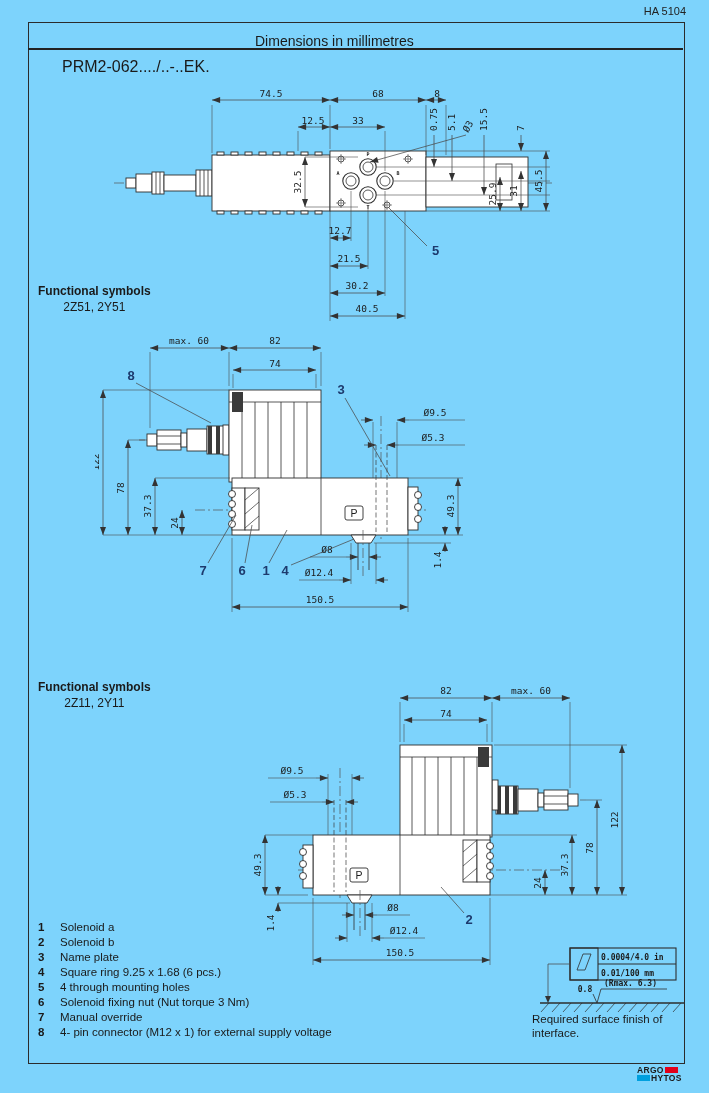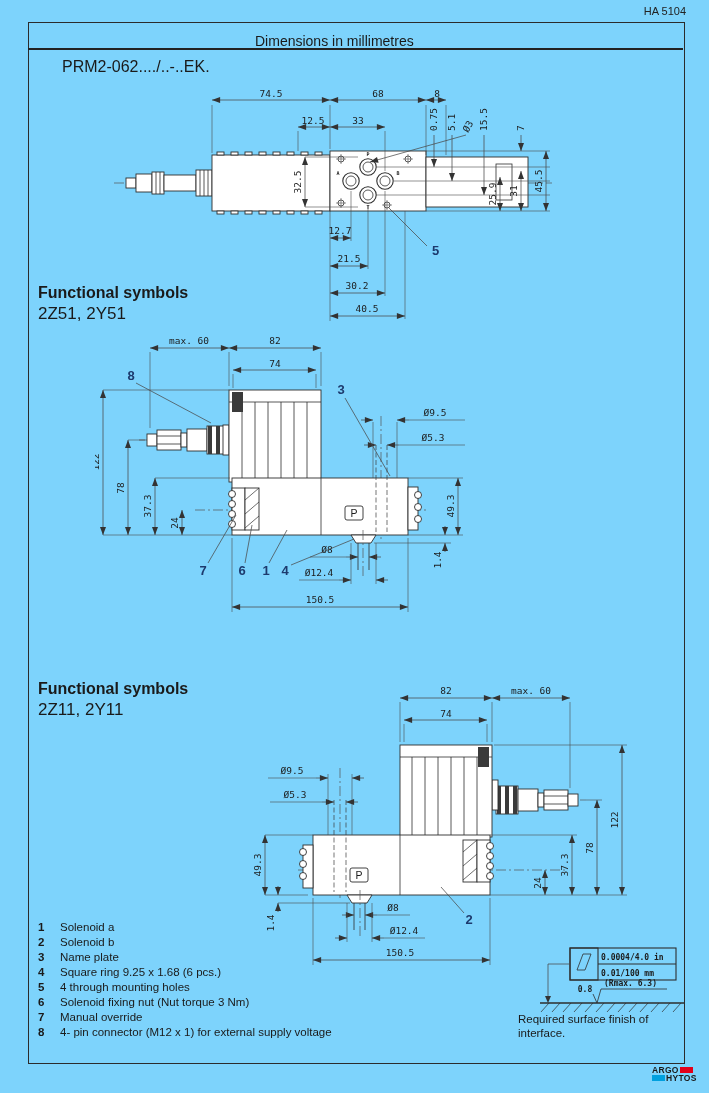--- a/index.html
+++ b/index.html
@@ -4,30 +4,30 @@
 <style>
   html,body{margin:0;padding:0;background:#e8e8e8;}
   .page{position:relative;width:709px;height:1093px;background:#7dd3fc;font-family:"Liberation Sans",sans-serif;color:#1a1a1a;overflow:hidden;margin:0 auto;}
   .abs{position:absolute;}
   .doc-code{top:5px;left:540px;width:146px;text-align:right;font-size:11px;color:#222;}
   .border-box{left:28px;top:22px;width:655px;height:1040px;border:1.6px solid #2b2b2b;}
   .title-bar{left:28px;top:22px;width:655px;height:26px;border-bottom:2.5px solid #222;}
   .page-title{left:38px;top:26px;font-size:19px;font-weight:bold;letter-spacing:0.2px;}
   .units-note{left:255px;top:33px;font-size:14px;}
   .model{left:38px;top:58px;font-size:16px;font-weight:normal;margin-left:24px;}
-  .fs-head{font-size:16px;font-weight:bold;}
-  .fs-codes{font-size:17px;margin-top:2px;}
+  .fs-head{font-size:12px;font-weight:bold;}
+  .fs-codes{font-size:12px;margin-top:2px;text-align:center;}
   .fs1{left:38px;top:284px;}
   .fs2{left:38px;top:680px;}
   .legend{left:38px;top:920px;font-size:11.5px;line-height:15px;}
   .legend-row{display:flex;}
   .legend-num{width:22px;font-weight:bold;flex:0 0 22px;}
   .legend-txt{flex:1;}
-  .caption{left:518px;top:1012px;width:158px;font-size:11.5px;line-height:14px;}
-  .footer-logo{left:637px;top:1066px;font-size:8.5px;font-weight:bold;line-height:8px;letter-spacing:0.3px;margin-left:15px;}
+  .caption{left:532px;top:1012px;width:158px;font-size:11.5px;line-height:14px;}
+  .footer-logo{left:637px;top:1066px;font-size:8.5px;font-weight:bold;line-height:8px;letter-spacing:0.3px;}
   .logo-row{display:flex;align-items:center;gap:1px;}
   .logo-block{width:13px;height:6px;display:inline-block;}
   .page-num{left:681px;top:1065px;font-size:14px;font-weight:bold;margin-top:36px;}
   
   svg text{font-family:"DejaVu Sans Mono","Liberation Mono",monospace;font-size:9.5px;fill:#1c1c1c;}
   svg text.tiny{font-size:5px;font-weight:bold;}
   svg text.co{font-family:"Liberation Sans",sans-serif;font-size:13px;font-weight:bold;fill:#1d3a6d;}
   svg text.pbox{font-family:"Liberation Sans",sans-serif;font-size:10.5px;}
   .ol{stroke:#2e2e2e;stroke-width:1.1;fill:none;}
   .ol2{stroke:#2e2e2e;stroke-width:0.8;fill:none;}

